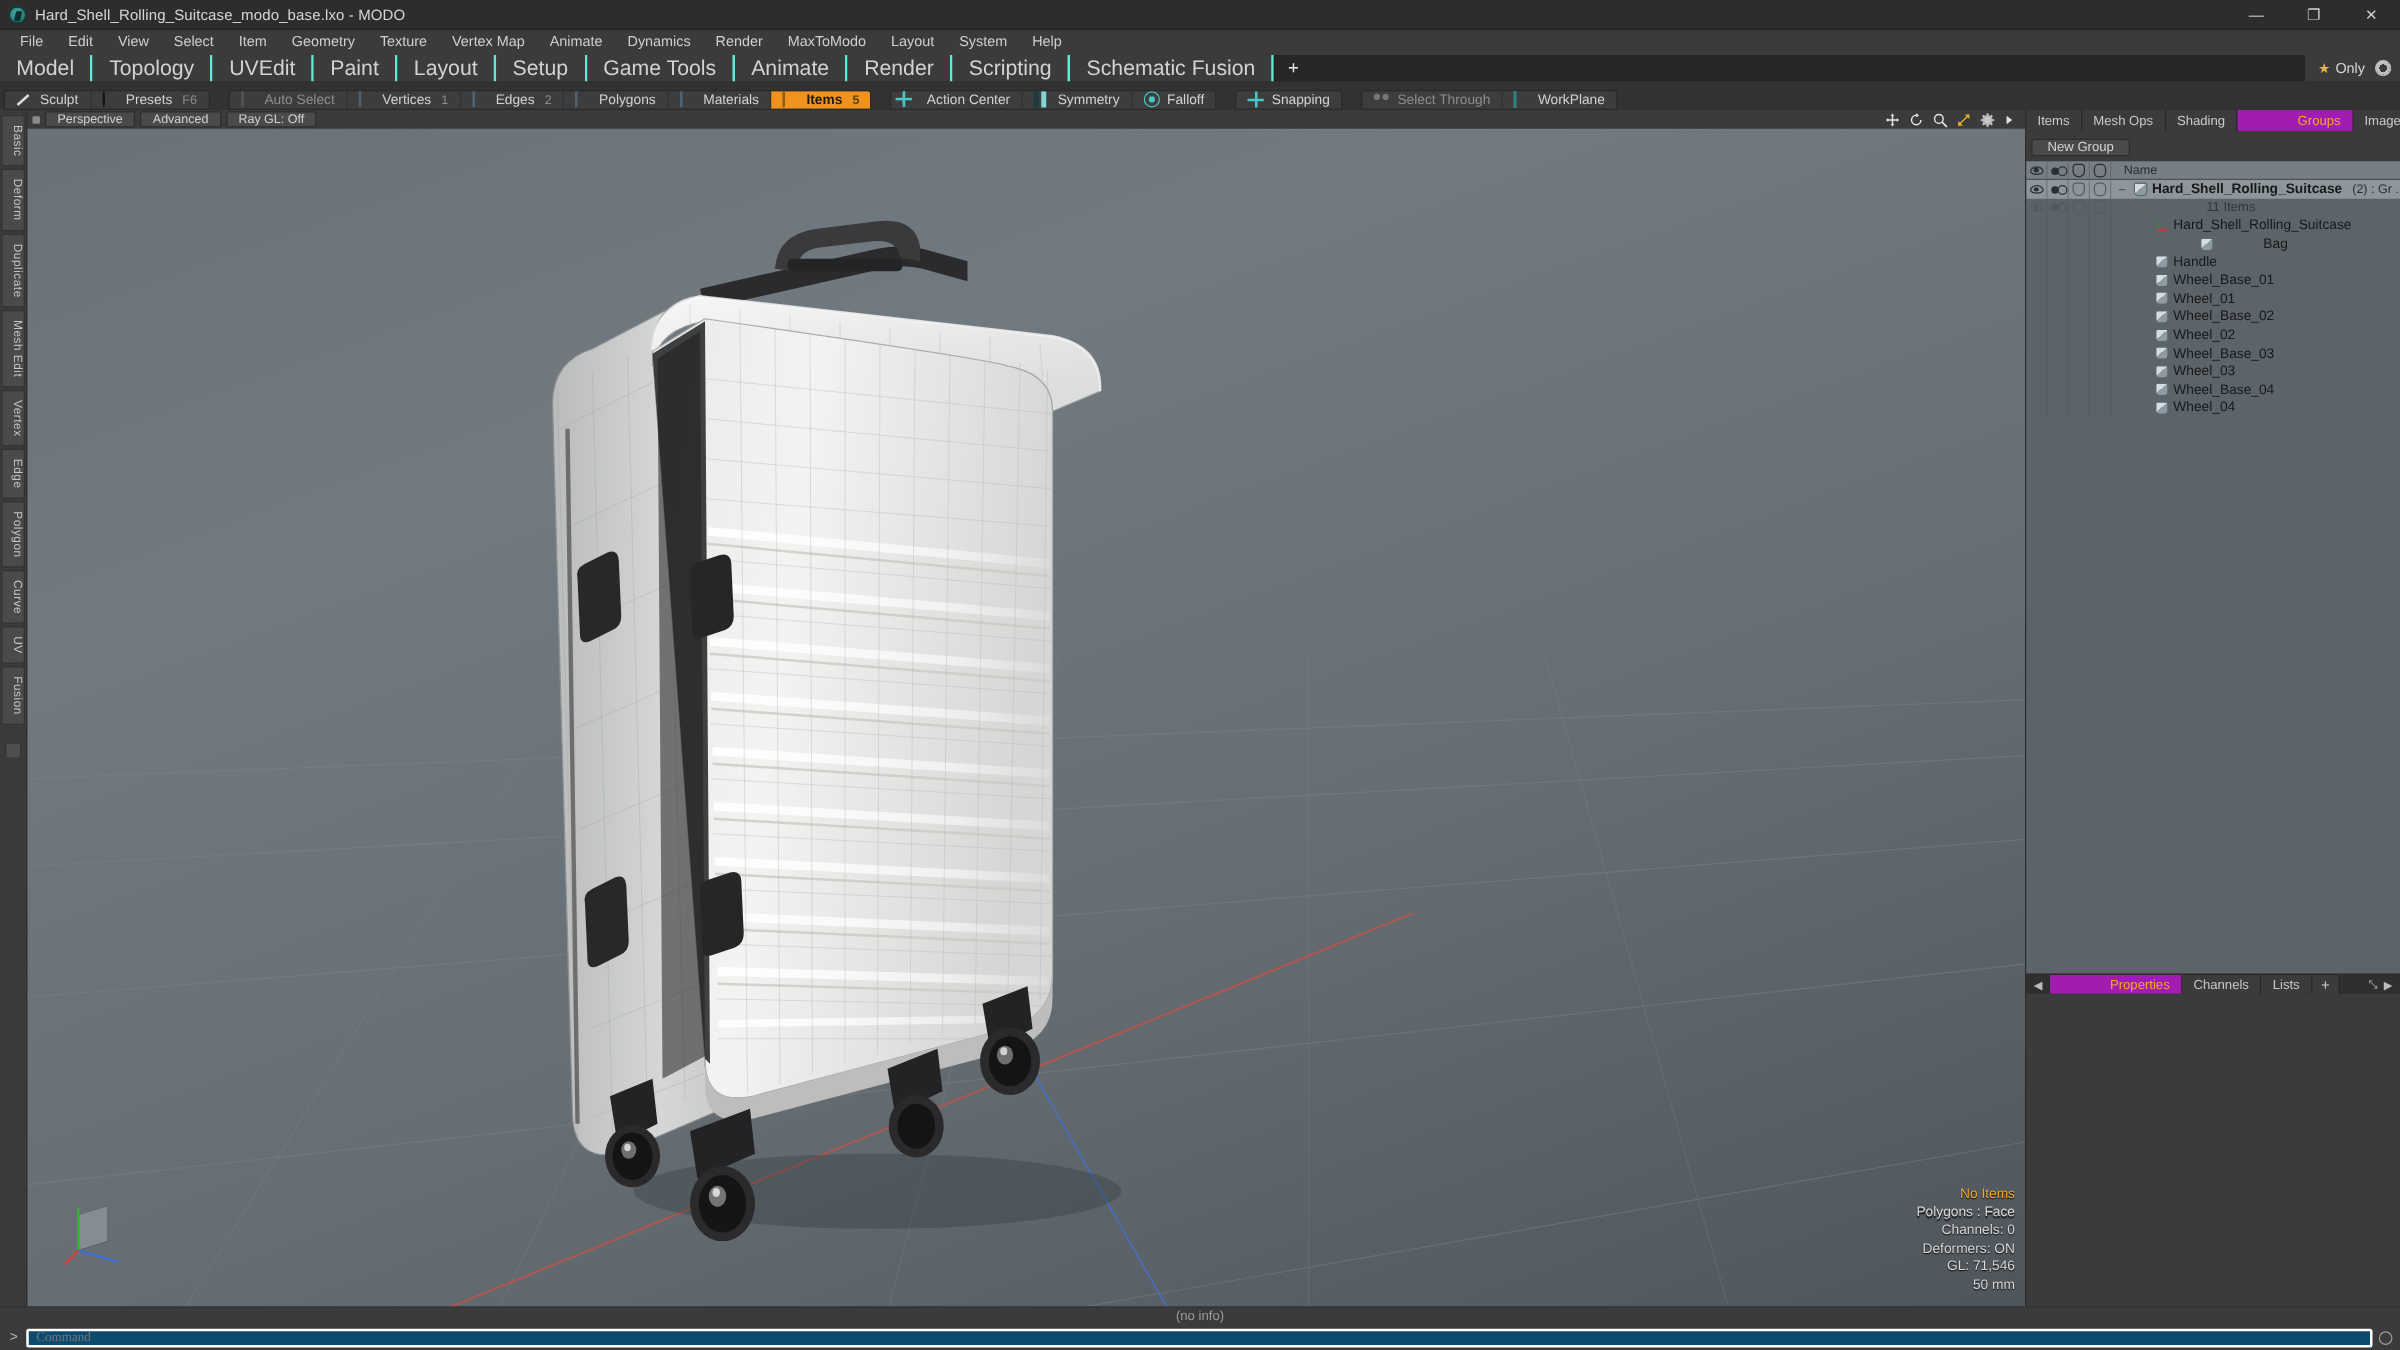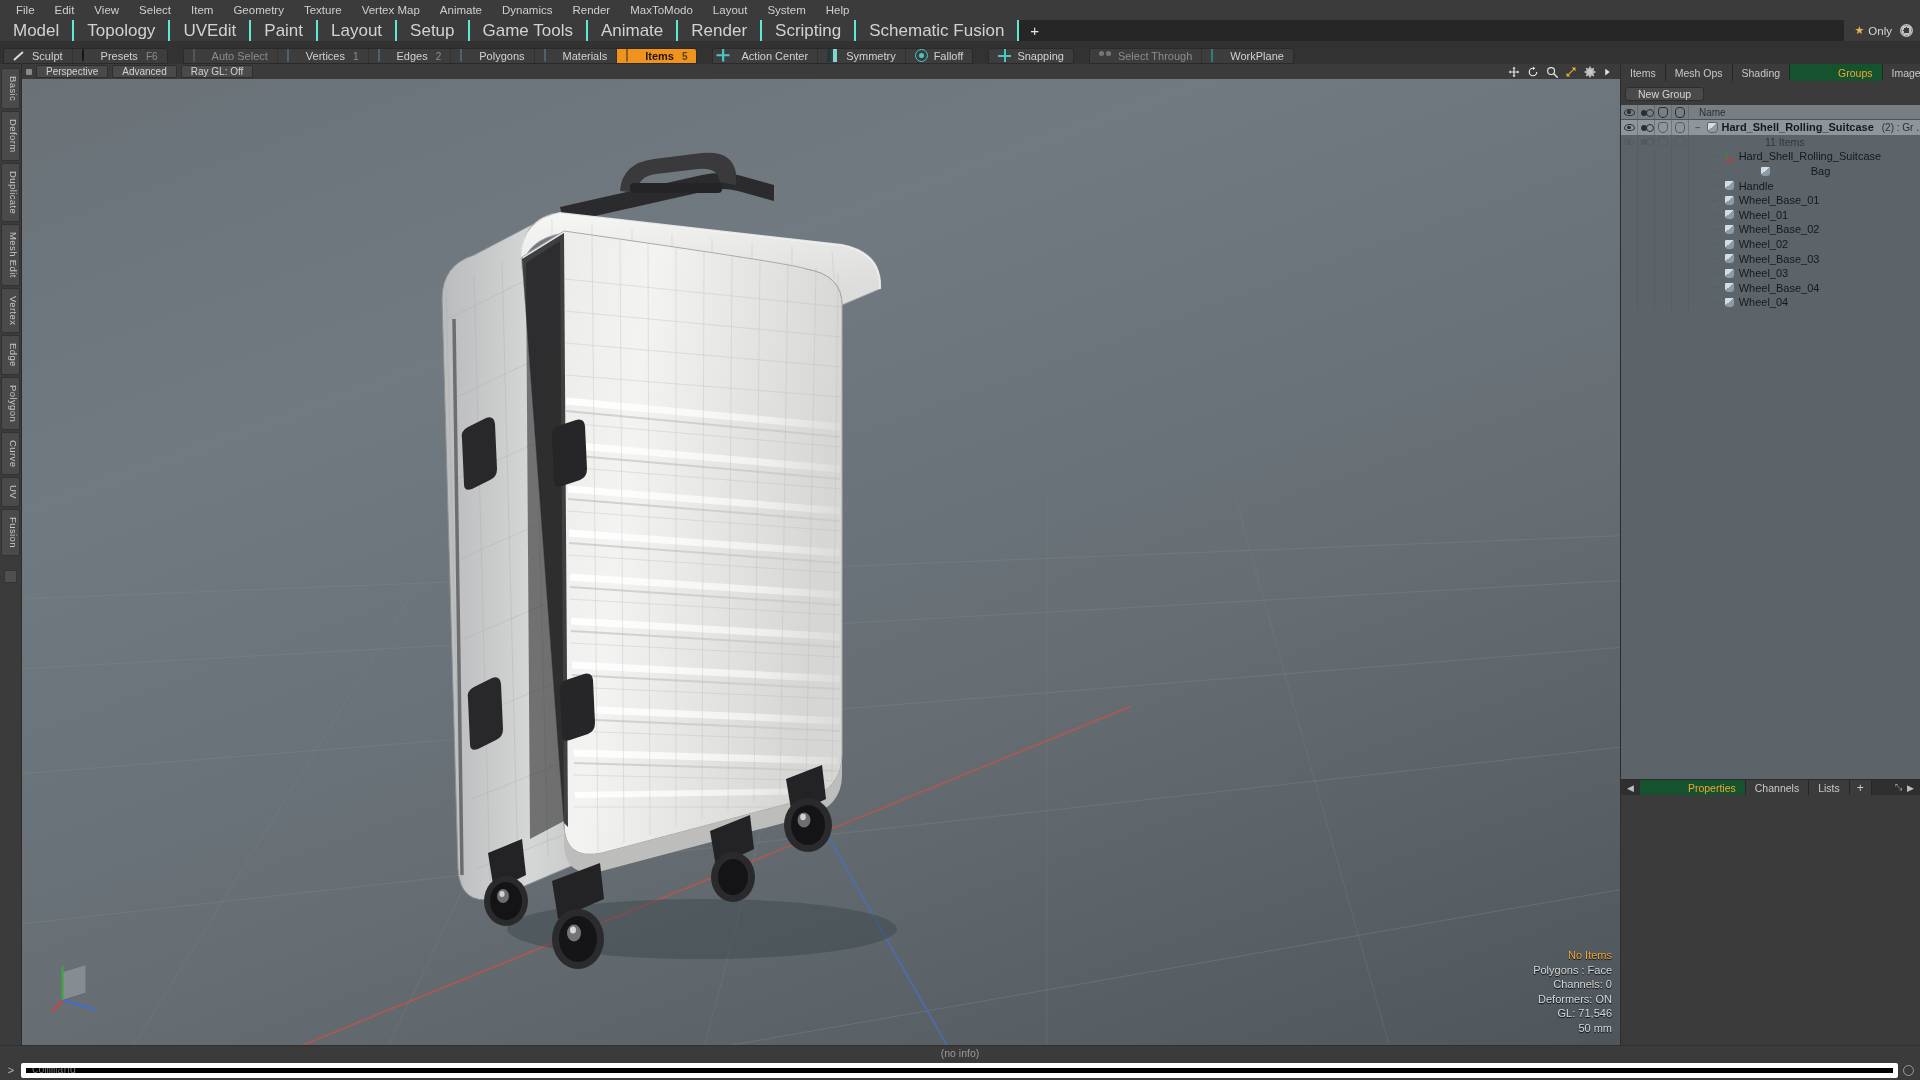--- a/index.html
+++ b/index.html
@@ -191,21 +191,21 @@
     width: 300px; flex: 0 0 300px; background: #3b3b3b; display: flex; flex-direction: column;
     border-left: 1px solid #2c2c2c;
   }
   .rp-tabs {
     height: 17px; display: flex; align-items: stretch; background: #2f2f2f; flex: 0 0 17px;
   }
   .rp-tab {
     font-size: 10.5px; color: #c9c9c9; padding: 0 9px; display: flex; align-items: center;
     border-right: 1px solid #262626; background: #3b3b3b; white-space: nowrap;
   }
-  .rp-tab.active { background: #14532d; color: #f0a830; padding-left: 48px; }
+  .rp-tab.active { background: #a21caf; color: #f0a830; padding-left: 48px; }
   .rp-tab.plus { padding: 0 7px; font-size: 12px; }
   .rp-tabs .spacer { flex: 1; background: #2f2f2f; }
   .rp-arrows { display:flex; align-items:center; gap:5px; padding: 0 6px; background:#2f2f2f; color:#bdbdbd; font-size:9px; }
 
   .newgroup-bar { background:#3b3b3b; padding: 3px 4px; flex:0 0 auto; }
   .newgroup-btn {
     display:inline-flex; align-items:center; justify-content:center;
     font-size: 10.5px; color:#d4d4d4; background:#4a4a4a; border:1px solid #2e2e2e;
     border-radius:3px; height:14px; padding: 0 12px;
   }
@@ -264,34 +264,43 @@
   .infobar {
     height: 15px; background: #3b3b3b; display: flex; align-items: center; justify-content: center;
     font-size: 10.5px; color: #9b9b9b; flex: 0 0 15px; border-top: 1px solid #303030;
   }
   .cmdbar {
     height: 20px; background: #3b3b3b; display: flex; align-items: center; gap: 5px;
     padding: 0 6px; flex: 0 0 20px;
   }
   .cmd-arrow { color:#b9b9b9; font-size: 11px; width: 10px; text-align:center; }
   .cmd-input {
-    flex: 1; height: 15px; background: #000000; border: 5px solid #ffffff;
+    flex: 1; height: 15px; background: #0c4a6e; border: 2px solid #ffffff;
     border-radius: 2px; color: #9a9a9a; font-size: 10.5px; padding: 0 6px;
-    font-family: Liberation Mono, monospace;
+    font-family: Liberation Serif, serif;
   }
   .cmd-circle { width: 11px; height: 11px; border-radius: 50%; border: 1.5px solid #9a9a9a; }
 
   
   .suitcase { position: absolute; }
 </style>
 </head>
 <body>
 
 <div class="app">
 
+  <div class="titlebar">
+    <div class="app-logo"></div>
+    <div class="titlebar-text">Hard_Shell_Rolling_Suitcase_modo_base.lxo - MODO</div>
+    <div class="win-buttons">
+      <div class="win-btn">—</div>
+      <div class="win-btn">❐</div>
+      <div class="win-btn close">✕</div>
+    </div>
+  </div>
 
   <div class="menubar" id="menubar">
       <div class="menu-item">File</div>
       <div class="menu-item">Edit</div>
       <div class="menu-item">View</div>
       <div class="menu-item">Select</div>
       <div class="menu-item">Item</div>
       <div class="menu-item">Geometry</div>
       <div class="menu-item">Texture</div>
       <div class="menu-item">Vertex Map</div>

